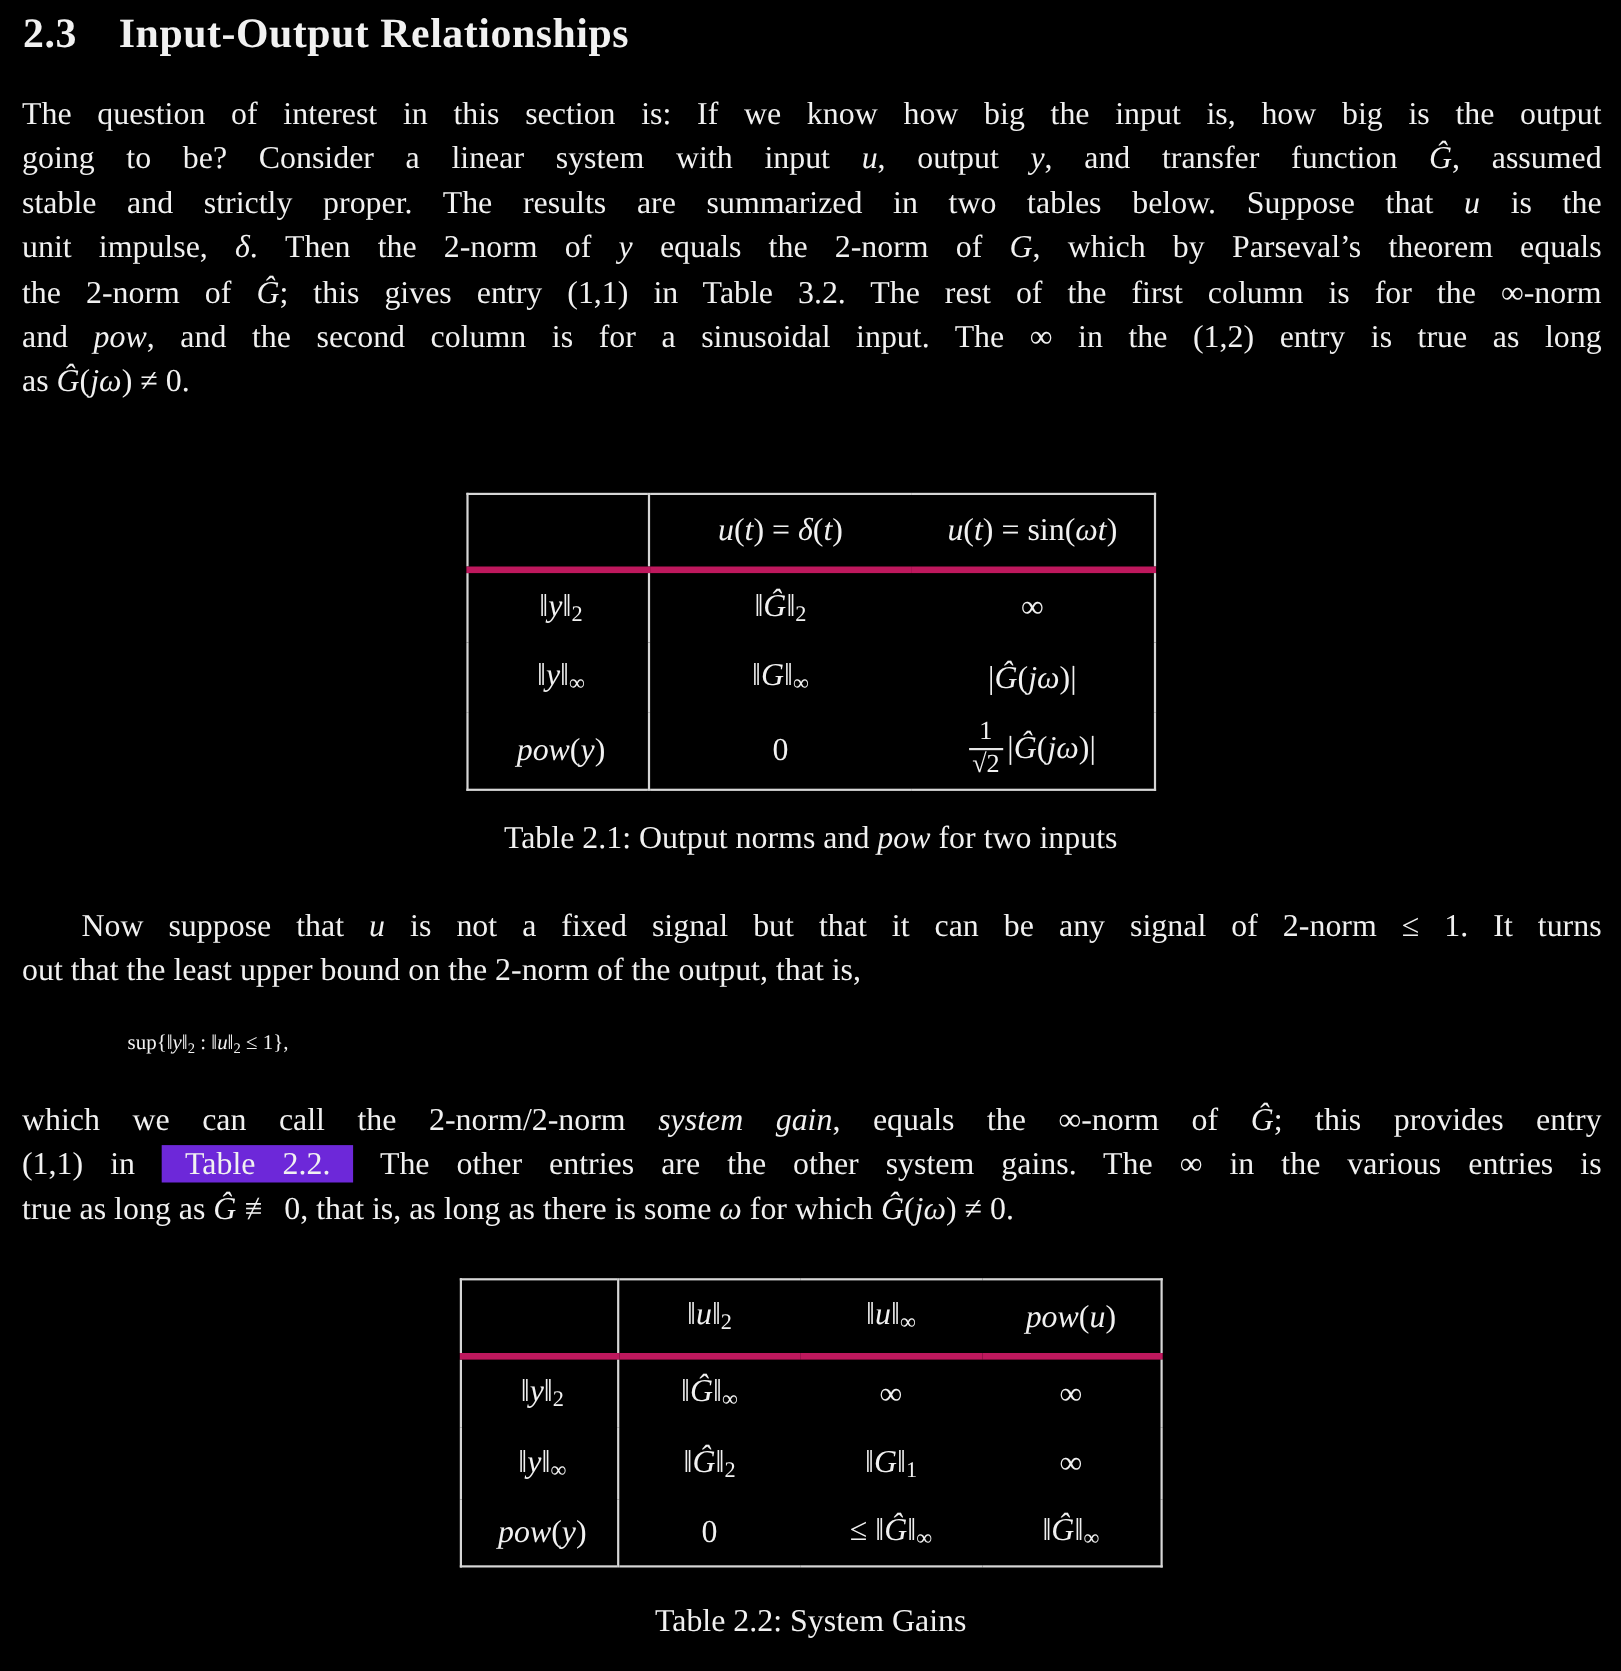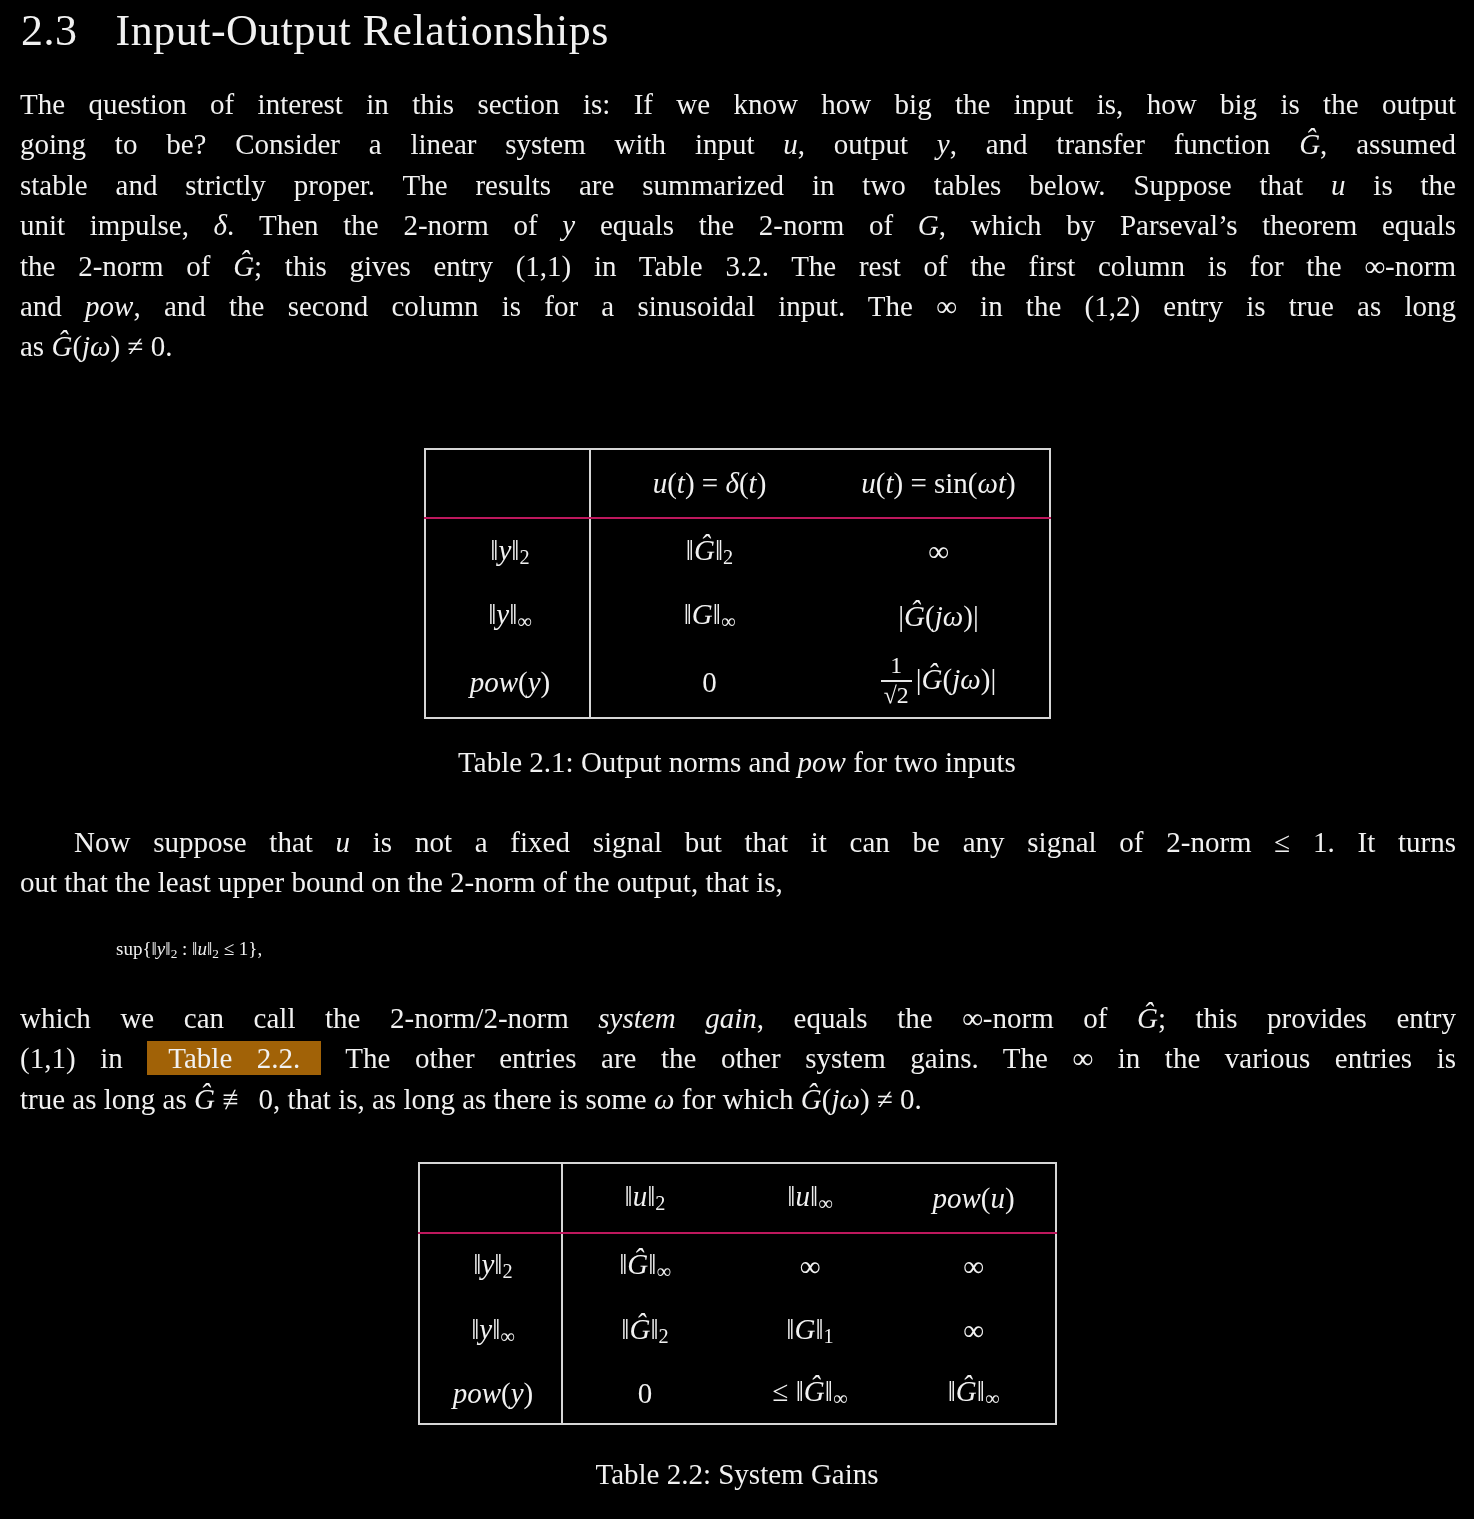--- a/index.html
+++ b/index.html
@@ -3,43 +3,43 @@
 <meta charset="utf-8">
 <style>
   html,body{margin:0;padding:0;background:#000;}
   .page{
     position:relative;width:1474px;height:1519px;background:#000;
     color:#f1f1f1;font-family:"Liberation Serif","DejaVu Serif","DejaVu Sans",serif;
     overflow:hidden;
   }
   .heading{
     position:absolute;top:8px;left:21px;margin:0;
-    font-size:44px;font-weight:normal;line-height:46px;letter-spacing:0.5px;
+    font-size:38px;font-weight:bold;line-height:46px;letter-spacing:0.5px;
   }
   .heading .num{margin-right:38px;}
   .para{
     position:absolute;left:20px;width:1436px;font-size:29px;
   }
   .tline{height:40.4px;line-height:40.4px;overflow:hidden;}
   .tline.just{text-align:justify;text-align-last:justify;}
   .tline.indent{text-indent:54px;}
   .i{font-style:italic;}
   .s{font-size:0.7em;vertical-align:-0.22em;}
-  .hl{background:#a16207;padding:1px 21px;}
+  .hl{background:#6d28d9;padding:1px 21px;}
   #para1{top:84px;}
   #para2{top:822px;}
   #para3{top:998px;}
   .equation{position:absolute;left:116px;top:929px;font-size:19px;line-height:40.4px;}
   .tbl-wrap{position:absolute;left:0;width:100%;display:flex;justify-content:center;}
   #table1-wrap{top:448px;}
   #table2-wrap{top:1162px;}
   table.norm{border-collapse:collapse;border:2px solid #d6d6d6;font-size:29px;color:#f1f1f1;}
   table.norm td{padding:0 10px;text-align:center;vertical-align:middle;}
   table.norm td.lab{text-align:center;padding-left:16px;border-right:2px solid #d6d6d6;}
-  table.norm tr.head td{border-bottom:2px solid #be185d;}
+  table.norm tr.head td{border-bottom:6px solid #be185d;}
   #t1 tr.head{height:69px;}
   #t1 tr.r1{height:66px;}
   #t1 tr.r2{height:64px;}
   #t1 tr.r3{height:70px;}
   #t1 td:nth-child(1){width:137px;}
   #t1 td:nth-child(2){width:218px;}
   #t1 td:nth-child(3){width:200px;}
   #t2 tr.head{height:70px;}
   #t2 tr.r1{height:65px;}
   #t2 tr.r2{height:65px;}

